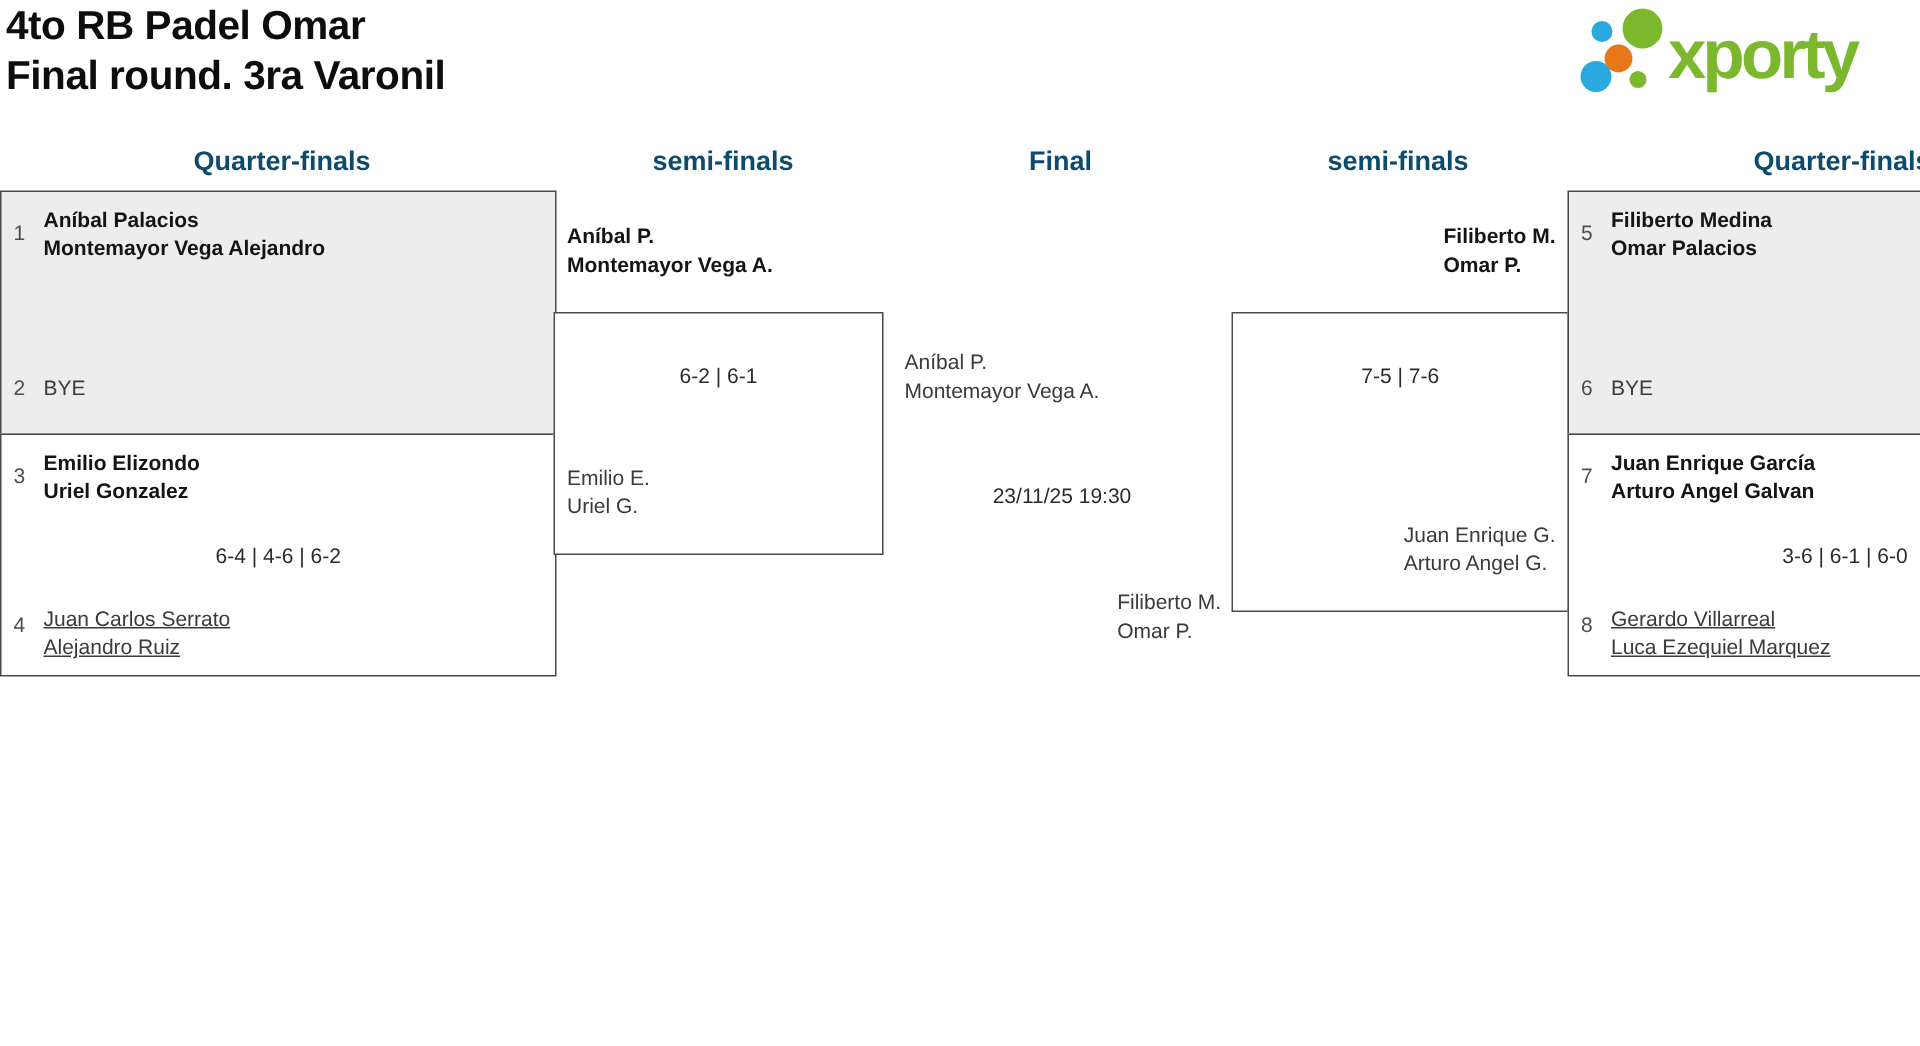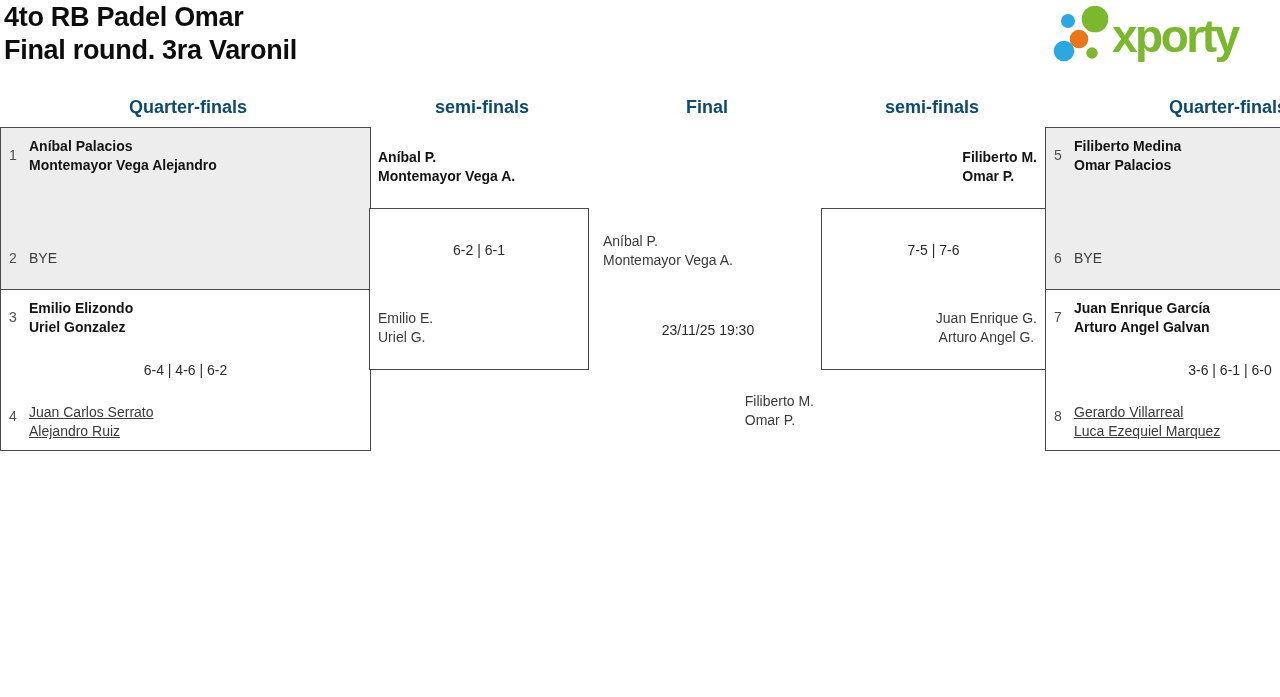--- a/index.html
+++ b/index.html
@@ -51,21 +51,21 @@
 
   .score {
     position:absolute; left:0; right:0; text-align:center;
     font-size:14px; line-height:19px; color:#2b2b2b;
   }
   .score.qf { top:71px; }
   .score.sf { top:32px; }
 
   .sf-loser { position:absolute; bottom:22px; }
   .sf-loser.lft { left:8px; }
-  .sf-loser.rgt { right:8px; text-align:center; }
+  .sf-loser.rgt { right:8px; text-align:left; }
 
   
   .float { position:absolute; }
   .ra { text-align:left; }
   .date-line {
     position:absolute; left:595px; top:321px; width:226px;
     text-align:center; font-size:14px; line-height:19px; color:#2b2b2b;
   }
 </style>
 </head>
@@ -137,21 +137,21 @@
   <div class="float team" style="left:603px;top:232px">
     <div>Aníbal P.</div>
     <div>Montemayor Vega A.</div>
   </div>
   <div class="date-line">23/11/25 19:30</div>
   <div class="float team ra" style="right:466px;top:392px">
     <div>Filiberto M.</div>
     <div>Omar P.</div>
   </div>
 
-  <div class="box" style="left:821px;top:208px;width:225px;height:162px">
+  <div class="box" style="left:821px;top:208px;width:225px;height:200px">
     <div class="score sf">7-5 | 7-6</div>
     <div class="team sf-loser rgt">
       <div>Juan Enrique G.</div>
       <div>Arturo Angel G.</div>
     </div>
   </div>
 
   <div class="float team win ra" style="right:243px;top:148px">
     <div>Filiberto M.</div>
     <div>Omar P.</div>

